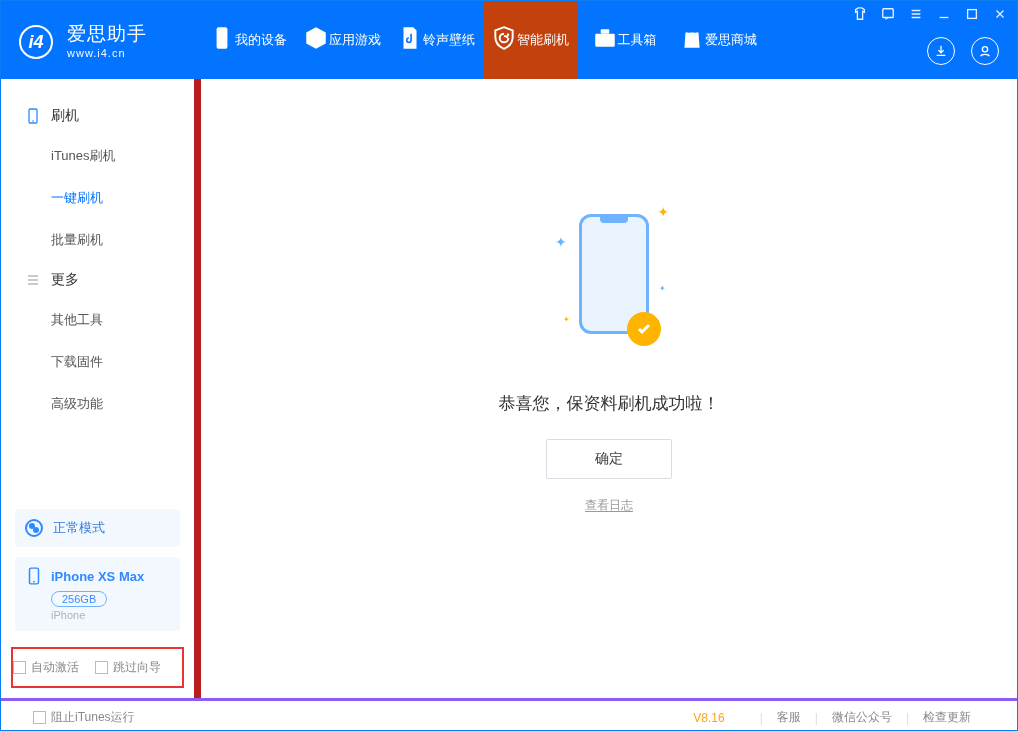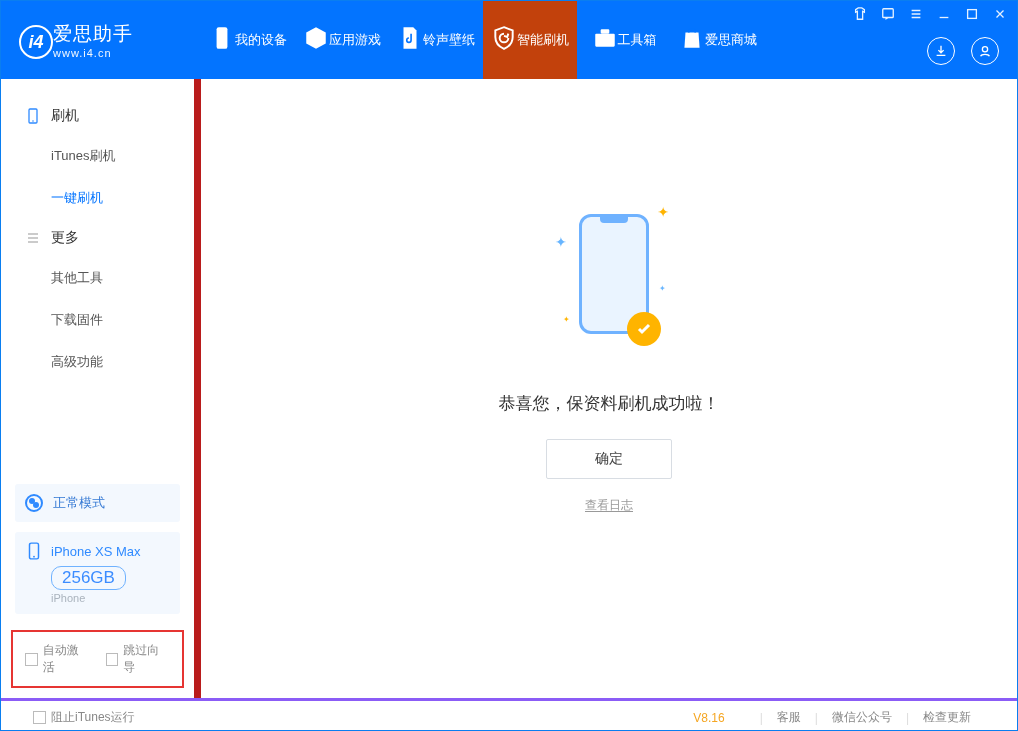--- a/index.html
+++ b/index.html
@@ -2,21 +2,21 @@
 <html><head>
 <meta charset="utf-8">
 <style>
 * { margin: 0; padding: 0; box-sizing: border-box; font-family: "Microsoft YaHei", Arial, sans-serif; }
 body { background: #fff; width: 1018px; height: 731px; overflow: hidden; border: 1px solid #0a7ef0; }
 
 
 .header { background: #0374ff; height: 78px; display: flex; align-items: center; position: relative; }
 .logo-area { display: flex; align-items: flex-end; padding: 0 18px; width: 200px; }
 .logo-circle { width: 34px; height: 34px; border: 2.5px solid #fff; border-radius: 50%; display: flex; align-items: center; justify-content: center; color: #fff; font-size: 18px; font-weight: bold; font-style: italic; }
-.logo-text { color: #fff; margin-left: 0; }
+.logo-text { color: #fff; margin-left: 14px; }
 .logo-text .cn { font-size: 19px; font-weight: 500; letter-spacing: 1px; }
 .logo-text .en { font-size: 11px; letter-spacing: 1px; opacity: 0.95; }
 
 .tabs { display: flex; height: 100%; }
 .tab { width: 94px; display: flex; flex-direction: row; align-items: center; justify-content: center; color: #fff; font-size: 13px; cursor: pointer; }
 .tab.active { background: #c2410c; }
 .tab-icon { width: 26px; height: 26px; margin-bottom: 4px; display: flex; align-items: center; justify-content: center; }
 .tab-icon svg { width: 26px; height: 26px; fill: #fff; }
 
 .window-controls { position: absolute; top: 6px; right: 10px; display: flex; gap: 14px; color: #fff; }
@@ -40,25 +40,25 @@
 .device-block { padding: 10px 14px; }
 .mode-row { background: #f3f8fe; border-radius: 3px; padding: 10px 10px; display: flex; align-items: center; color: #3579d4; font-size: 13px; margin-bottom: 10px; }
 .mode-row .micon { width: 18px; height: 18px; border: 2px solid #2f8aff; border-radius: 50%; margin-right: 10px; position: relative; }
 .mode-row .micon::before { content: ""; width: 6px; height: 6px; background: #2f8aff; border-radius: 50%; position: absolute; left: 2px; top: 2px; }
 .mode-row .micon::after { content: ""; width: 6px; height: 6px; background: #2f8aff; border-radius: 50%; position: absolute; right: 2px; bottom: 2px; }
 
 .device-card { background: #f3f8fe; border-radius: 3px; padding: 10px 10px; }
 .device-name-row { display: flex; align-items: center; }
 .device-name-row .dicon { width: 18px; height: 18px; margin-right: 8px; }
 .device-name-row .dicon svg { width: 18px; height: 18px; }
-.device-name { color: #2f8aff; font-size: 13px; font-weight: 400; }
-.capacity-pill { margin: 6px 0 2px 26px; display: inline-block; border: 1px solid #6fb2ff; color: #3b8cff; font-size: 17px; padding: 1px 10px; border-radius: 10px; text-align: right; }
+.device-name { color: #2f8aff; font-size: 13px; font-weight: 700; }
+.capacity-pill { margin: 6px 0 2px 26px; display: inline-block; border: 1px solid #6fb2ff; color: #3b8cff; font-size: 11px; padding: 1px 10px; border-radius: 10px; text-align: right; }
 .device-type { margin-left: 26px; color: #aab3bd; font-size: 11px; }
 
-.highlight-box { border: 2px solid #e63533; margin: 6px 10px 10px 10px; padding: 10px 12px; display: flex; align-items: center; gap: 16px; }
+.highlight-box { border: 2px solid #e63533; margin: 6px 10px 10px 10px; padding: 10px 0; display: flex; align-items: center; gap: 16px; }
 .cb { display: flex; align-items: center; color: #888; font-size: 12px; cursor: pointer; }
 .cb .box { width: 13px; height: 13px; border: 1px solid #bbb; margin-right: 5px; }
 
 
 .main { flex: 1; position: relative; display: flex; flex-direction: column; align-items: center; justify-content: center; padding-bottom: 60px; }
 .phone-illus { width: 120px; height: 160px; position: relative; margin-bottom: 28px; }
 .phone-body { width: 70px; height: 120px; border: 3px solid #6fb2ff; border-radius: 12px; position: absolute; left: 30px; top: 10px; background: #eaf4ff; }
 .phone-notch { width: 28px; height: 6px; background: #6fb2ff; border-radius: 0 0 4px 4px; position: absolute; left: 50%; top: 0; transform: translateX(-50%); }
 .badge { width: 34px; height: 34px; background: #ffb400; border-radius: 50%; position: absolute; right: 8px; bottom: 18px; display: flex; align-items: center; justify-content: center; }
 .badge svg { width: 16px; height: 16px; stroke: #fff; stroke-width: 3; fill: none; }
@@ -189,20 +189,21 @@
     <div class="side-scroll">
       <div class="section-header">
         <span class="shicon"><svg viewBox="0 0 16 16">
               <rect x="4" y="1" width="8" height="14" rx="1" fill="none" stroke="#2f8aff" stroke-width="1.3"></rect>
               <circle cx="8" cy="13" r="0.8" fill="#2f8aff"></circle>
             </svg></span>
         <span>刷机</span>
       </div>
       <div class="side-item">iTunes刷机</div>
       <div class="side-item active">一键刷机</div>
+      <div class="side-item">批量刷机</div>
 
       <div class="section-header">
         <span class="shicon"><svg viewBox="0 0 16 16">
               <path d="M3 4h10M3 8h10M3 12h10" stroke="#bbb" stroke-width="1.3"></path>
             </svg></span>
         <span>更多</span>
       </div>
       <div class="side-item">其他工具</div>
       <div class="side-item">下载固件</div>
       <div class="side-item">高级功能</div>

